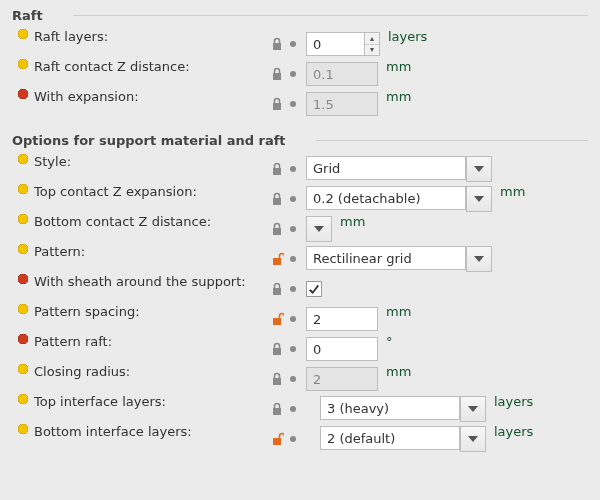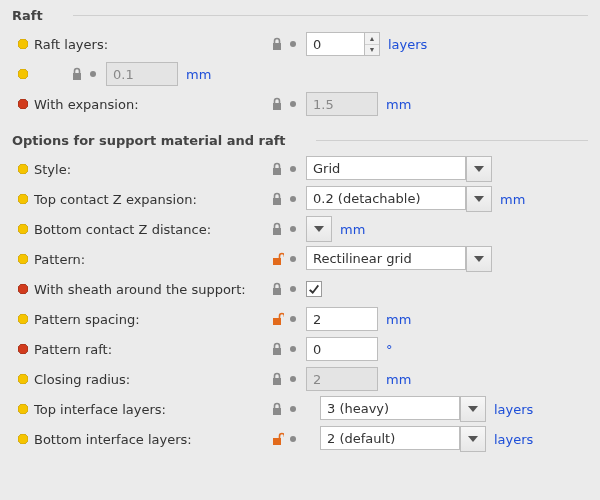--- a/index.html
+++ b/index.html
@@ -24,21 +24,20 @@
     gap: 24px;
   }
   .group-header .line {
     flex: 1;
     height: 1px;
     background: #cfcfcf;
     margin-left: 6px;
   }
   .row {
     display: flex;
-    align-items: center;
     height: 30px;
   }
   .bullet {
     width: 10px; height: 10px;
     margin: 0 6px 0 6px;
     flex: 0 0 auto;
   }
   .bullet svg { display:block; }
   .label {
     width: 200px;
@@ -62,21 +61,21 @@
     background: #8a8a8a;
     border-radius: 50%;
   }
   .control {
     flex: 0 0 auto;
     display: flex;
     align-items: center;
   }
   .unit {
     margin-left: 8px;
-    color: #1d4ed8;
+    color: #14532d;
   }
   input[type=text].num, input[type=text].combo-text {
     height: 24px;
     border: 1px solid #bdbdbd;
     background: #fff;
     padding: 0 6px;
     font: inherit;
     color: #333;
     box-sizing: border-box;
   }
@@ -211,20 +210,21 @@
       </div>
       <div class="unit">layers</div>
     </div>
 
     <div class="row">
       <div class="bullet">
           <svg width="10" height="10">
             <use href="#octa-yellow"></use>
           </svg>
         </div>
+      <div class="label">Raft contact Z distance:</div>
       <div class="mid">
         <div class="lock">
             <svg width="14" height="14">
               <use href="#lock-closed"></use>
             </svg>
           </div>
         <div class="dot"></div>
       </div>
       <div class="control">
         <input type="text" class="num disabled" disabled="" value="0.1" style="">

